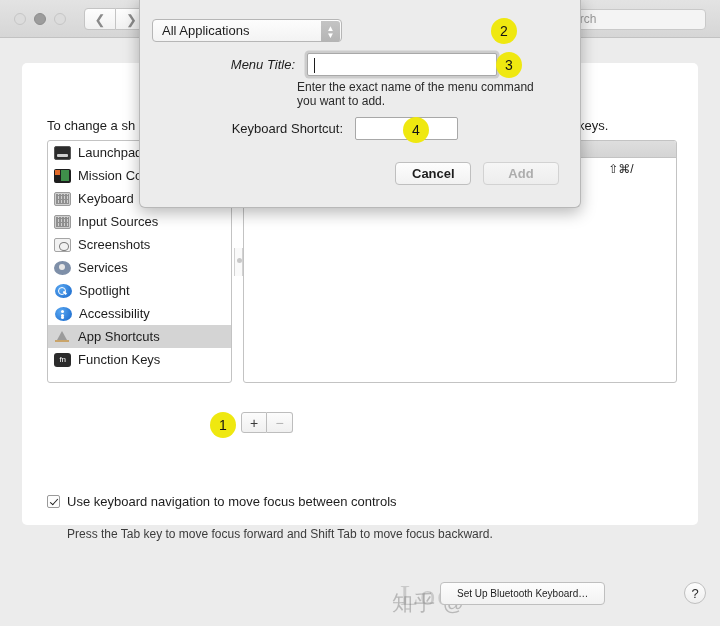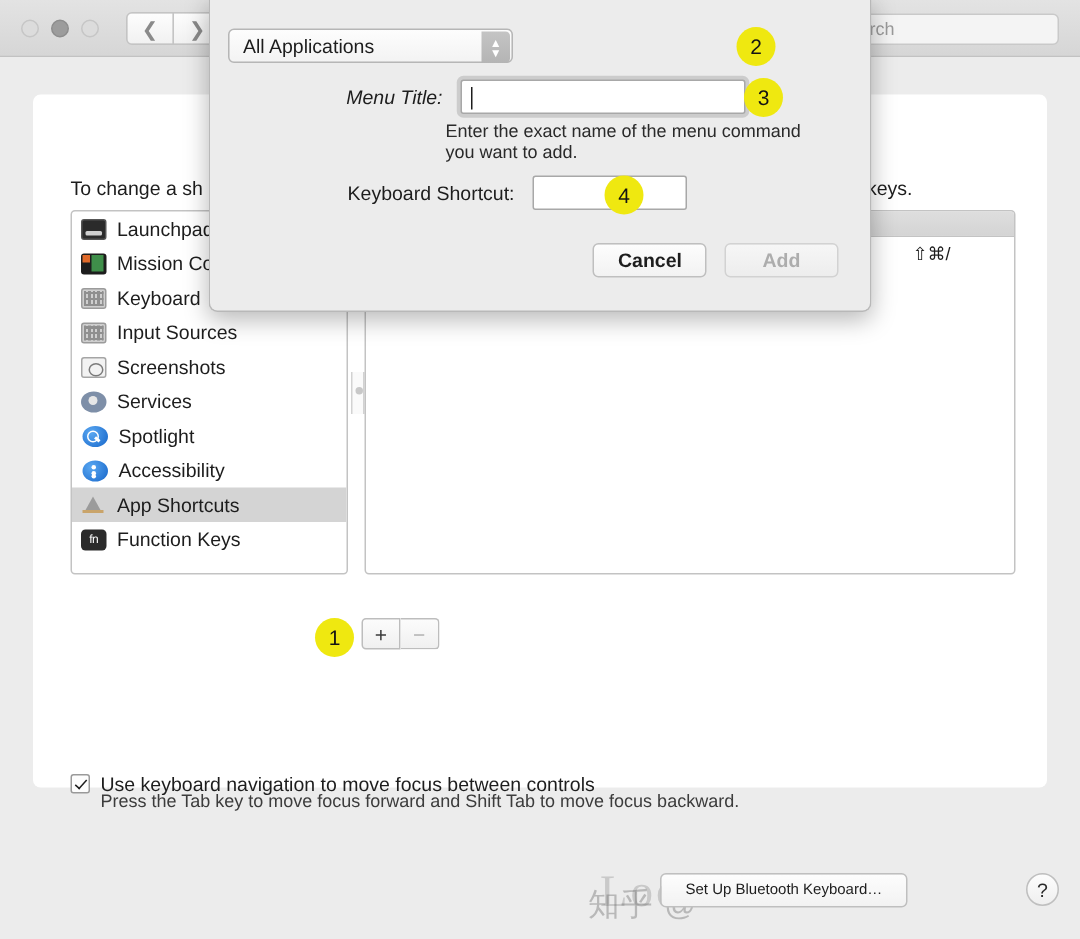--- a/index.html
+++ b/index.html
@@ -200,21 +200,21 @@
     display: flex; align-items: center; justify-content: center;
     font-size: 14px;
     color: #3a3a3a;
   }
   .pmbtn:first-child { border-radius: 3px 0 0 3px; }
   .pmbtn:last-child { border-radius: 0 3px 3px 0; border-left: none; color: #b3b3b3; }
 
   
   .checkrow {
     position: absolute;
-    left: 25px; top: 452px;
+    left: 25px; top: 431px;
     display: flex; align-items: center;
   }
   .cbox {
     width: 13px; height: 13px;
     background: #fdfdfd;
     border: 1px solid #9a9a9a;
     border-radius: 2px;
     margin-right: 7px;
     position: relative;
     flex: 0 0 13px;

